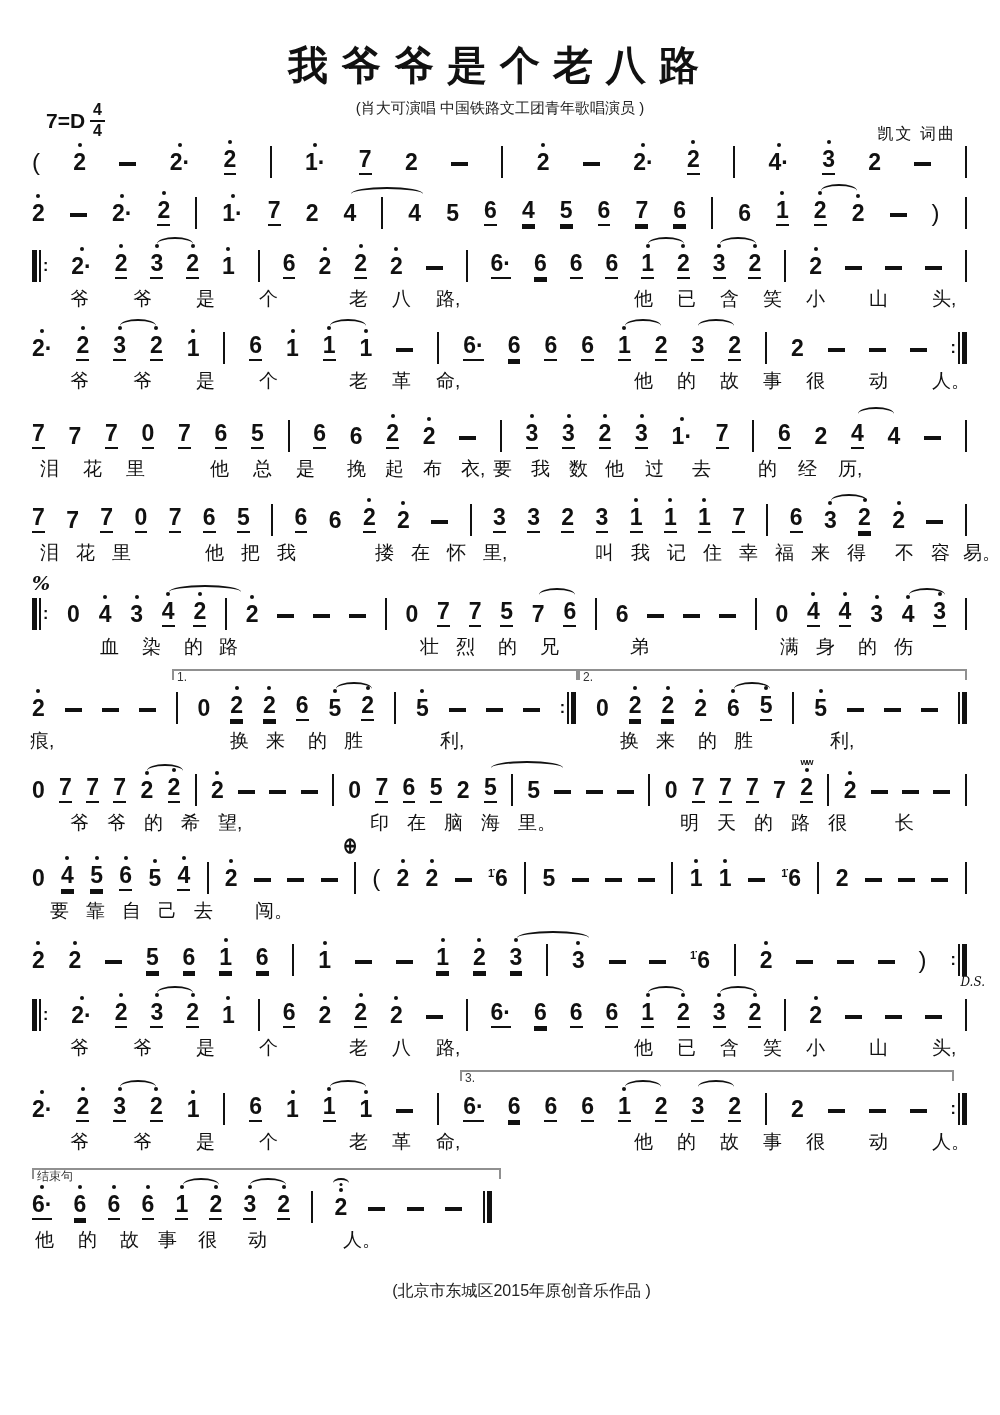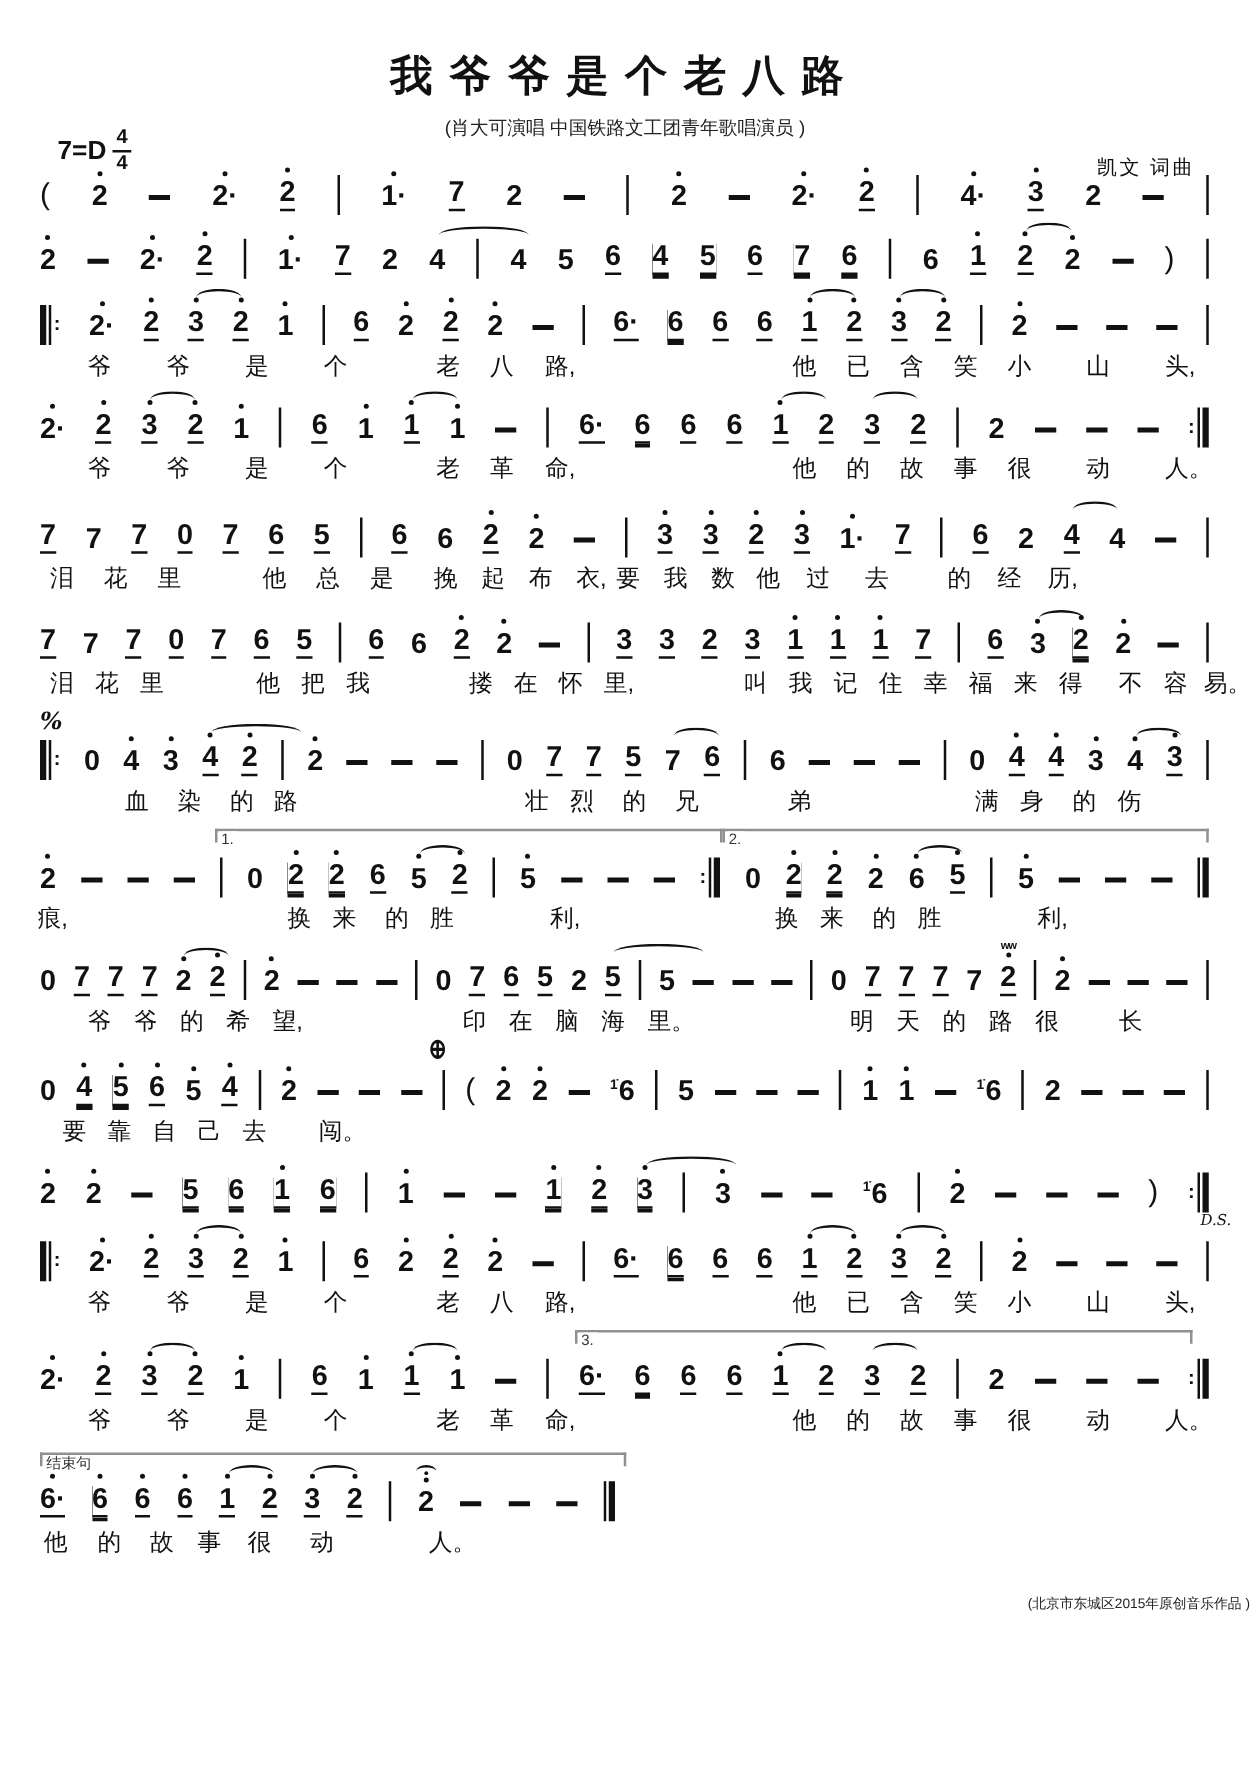--- a/index.html
+++ b/index.html
@@ -1,18 +1,18 @@
 <!DOCTYPE html>
 <html><head>
 <meta charset="utf-8">
 <style>
   html,body{margin:0;padding:0;}
   body{width:1000px;height:1415px;background:#fff;color:#111;
        font-family:"Liberation Sans",sans-serif;position:relative;overflow:hidden;}
-  .title{text-align:center;font-size:34px;font-weight:700;letter-spacing:13px;
+  .title{text-align:center;font-size:40px;font-weight:700;letter-spacing:13px;
          margin:44px 0 0 0;line-height:1.05;}
   .subtitle{text-align:center;font-size:15px;margin-top:13px;color:#222;}
   .keysig{position:absolute;left:46px;top:102px;font-size:21px;font-weight:600;
           display:flex;align-items:center;gap:5px;}
   .frac{display:inline-flex;flex-direction:column;text-align:center;font-weight:700;
         font-size:16px;line-height:1.05;}
   .frac .ftop{border-bottom:2px solid #111;padding:0 3px 1px 3px;}
   .frac .fbot{padding-top:1px;}
   .credit{position:absolute;right:44px;top:124px;font-size:16px;letter-spacing:2px;}
   .score{margin-top:28px;}
@@ -45,21 +45,21 @@
   .lyr{position:absolute;top:0;font-size:19px;white-space:nowrap;}
   .volta{position:absolute;top:-23px;height:9px;border-top:2px solid #909090;
          border-left:2px solid #909090;border-right:2px solid #909090;}
   .vlabel{position:absolute;left:3px;top:0px;font-size:12px;color:#333;
           background:#fff;padding:0 3px 0 0;line-height:1.1;}
   .segno{position:absolute;font-family:"DejaVu Serif",serif;font-style:italic;
          font-weight:700;font-size:19px;}
   .coda{position:absolute;font-size:17px;font-weight:700;transform:scaleY(1.3);}
   .ds{position:absolute;right:1.5%;font-family:"DejaVu Serif",serif;font-style:italic;
       font-size:12px;top:100%;margin-top:2px;}
-  .footer{text-align:right;font-size:11px;margin-top:26px;color:#222;padding-left:43px;}
+  .footer{text-align:center;font-size:16px;margin-top:26px;color:#222;padding-left:43px;}
 </style>
 </head>
 <body>
 
 <div class="title">我爷爷是个老八路</div>
 <div class="subtitle">(肖大可演唱 中国铁路文工团青年歌唱演员 )</div>
 
 <div class="keysig">
   <span>7=D</span>
   <span class="frac">

